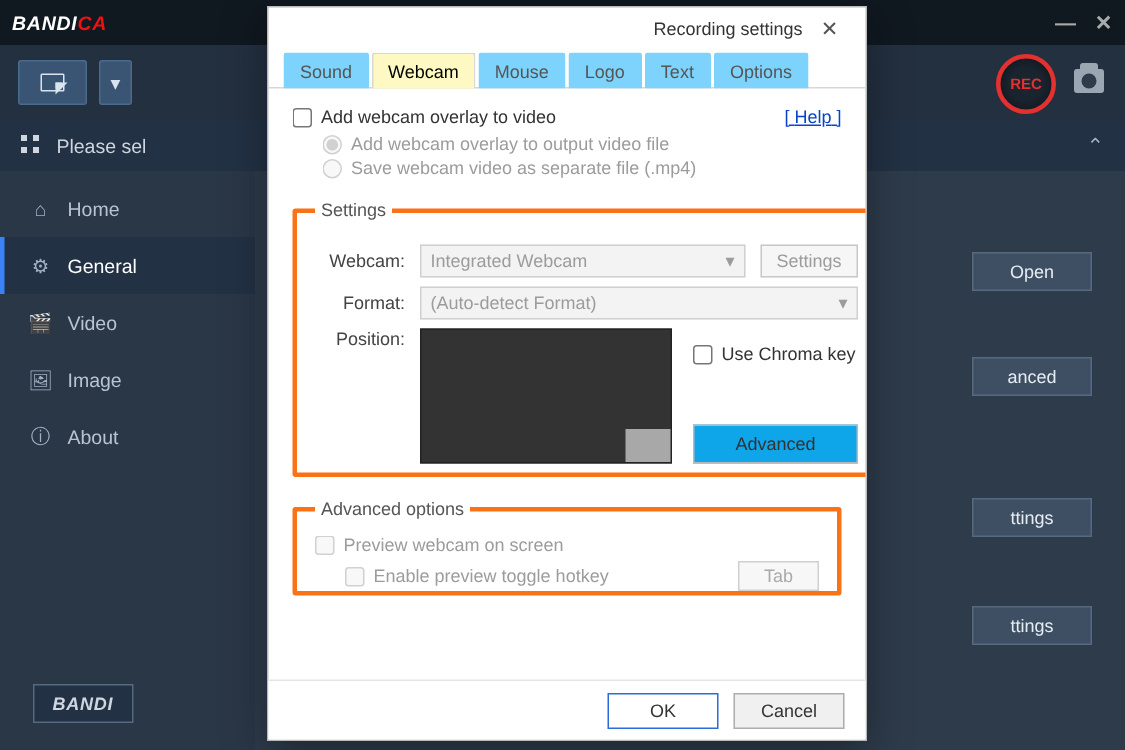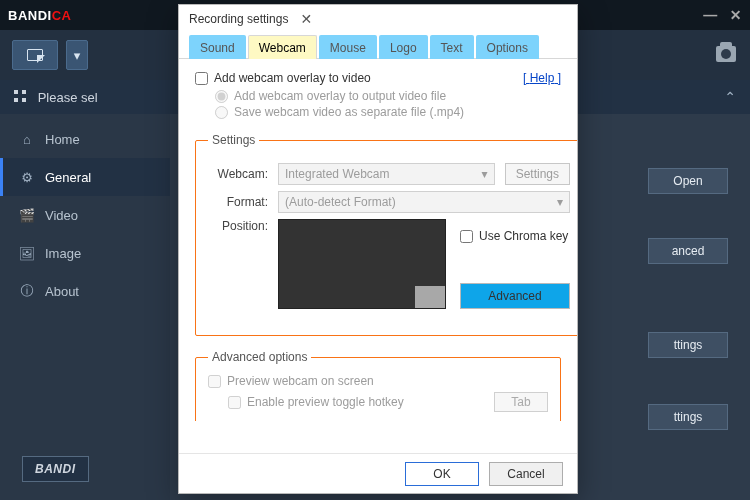--- a/index.html
+++ b/index.html
@@ -15,21 +15,21 @@
   .bg-titlebar {
     height: 30px;
     background: #101820;
     display: flex; align-items: center;
     padding: 0 8px;
     color: #fff;
     font-weight: 600;
     letter-spacing: 0.5px;
     justify-content: space-between;
   }
-  .bg-titlebar .logo { }
+  .bg-titlebar .logo { font-style: italic; }
   .bg-titlebar .logo .red { color: #e11; }
   .bg-winbtns { display:flex; gap:12px; align-items:center; color:#aaa; font-size:14px;}
   .bg-toolbar {
     height: 50px;
     background: #233040;
     display: flex; align-items: center;
     padding: 0 12px;
     gap: 8px;
     position: relative;
   }
@@ -111,43 +111,43 @@
     left: 178px; top: 4px;
     width: 400px; height: 490px;
     background: #fff;
     border: 1px solid #b9b9b9;
     box-shadow: 0 8px 28px rgba(0,0,0,.35);
     display:flex; flex-direction:column;
     font-size: 12px;
     color:#333;
   }
   .dlg-titlebar{
-    height:28px; display:flex; align-items:center; justify-content:flex-start;
+    height:28px; display:flex; align-items:center; justify-content:flex-end;
     padding:0 6px 0 10px; font-size:12px;
   }
   .dlg-close{ width:36px; height:24px; display:flex;align-items:center;justify-content:center; font-size:14px; color:#555;}
   .dlg-tabs{
     display:flex; gap:2px; padding:0 10px; border-bottom:1px solid #d7d7d7;
     height:26px; align-items:flex-end;
   }
   .dlg-tab{
     padding:5px 10px 4px; border:1px solid transparent; border-bottom:none;
     background:#7dd3fc; color:#555; border-radius:2px 2px 0 0;
     position:relative; top:1px;
   }
   .dlg-tab.active{ background:#fef9c3; border-color:#d7d7d7; color:#000;}
   .dlg-body{ flex:1; padding:12px 16px 8px; overflow:hidden;}
   .row{ display:flex; align-items:center; gap:6px; }
   .indent{ padding-left:20px;}
   .muted{ color:#9c9c9c;}
   input[type=checkbox]{ width:13px; height:13px;}
   .help-link{ color:#0645c8; text-decoration:underline;}
   fieldset{
-    border:1px solid #f97316; border-radius:2px;
-    margin-top:14px; padding:10px 12px 20px;
+    border:3px solid #f97316; border-radius:2px;
+    margin-top:14px; padding:10px 12px 0;
   }
   legend{ padding:0 4px; color:#555;}
   .form-row{ display:flex; align-items:center; gap:10px; margin:6px 0;}
   .form-row .lbl{ width:60px; text-align:right; color:#444;}
   .select-box{
     flex:1; height:22px; background:#f3f3f3; border:1px solid #d0d0d0;
     color:#9c9c9c; padding:0 6px; display:flex; align-items:center; justify-content:space-between;
   }
   .mini-btn{
     height:22px; padding:0 10px; background:#f6f6f6; border:1px solid #c7c7c7; color:#9c9c9c;
@@ -193,20 +193,23 @@
       <span>✕</span>
     </span>
   </div>
 
   <div class="bg-toolbar">
     <div class="bg-modebtn">
       <span class="arrow-icon"></span>
     </div>
     <div class="bg-modebtn" style="width:22px">
       <span>▾</span>
+    </div>
+    <div class="bg-rec">
+      <span>REC</span>
     </div>
     <div class="bg-camera"></div>
   </div>
 
   <div class="bg-selectbar">
     <span>
       <span class="grid-icon"></span>
       <span>Please sel</span>
     </span>
     <span class="chev">⌃</span>

